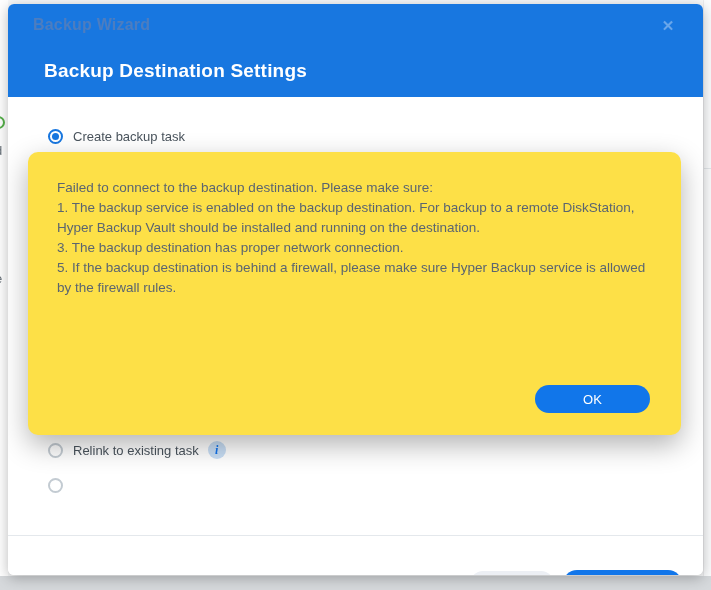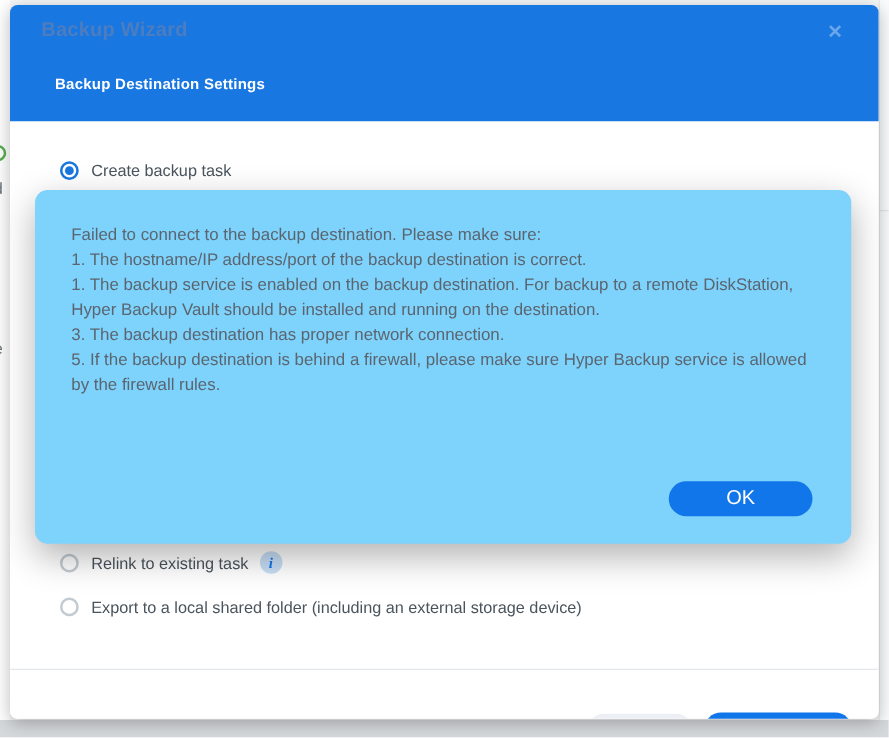--- a/index.html
+++ b/index.html
@@ -47,21 +47,21 @@
     font-size: 16px; font-weight: bold; color: #4c7dc0;
     letter-spacing: 0.2px;
   }
   .close-btn {
     position: absolute; right: 24px; top: 11px;
     width: 22px; height: 22px; line-height: 22px; text-align: center;
     font-size: 15px; font-weight: bold; color: #69a6ea; cursor: pointer;
   }
   .step-title {
     position: absolute; left: 36px; top: 56px;
-    font-size: 12px; font-weight: bold; color: #ffffff;
+    font-size: 19px; font-weight: bold; color: #ffffff;
     letter-spacing: 0.2px;
   }
 
   
   .option-row {
     position: absolute; left: 40px; display: flex; align-items: center;
     height: 18px;
   }
   .option-row-1 { top: 123px; }
   .option-row-2 { top: 437px; }
@@ -103,31 +103,31 @@
     background: #eceff4; color: #4a545e;
   }
   .btn-next {
     left: 555px; top: 6px; width: 119px; height: 28px;
     background: #1176ea; color: #ffffff;
   }
 
   
   .msgbox {
     position: absolute; left: 20px; top: 148px; width: 653px; height: 283px;
-    background: #7dd3fc; border-radius: 10px;
+    background: #fde047; border-radius: 10px;
     box-shadow: 0 10px 28px rgba(0,0,0,0.30);
     z-index: 3; padding: 26px 30px 0 29px;
   }
   .msg-line {
     font-size: 13.5px; line-height: 20px; color: #5b6570;
   }
   .btn-ok {
     position: absolute; right: 31px; bottom: 22px;
     width: 115px; height: 28px; border: none; border-radius: 14px;
-    background: #1176ea; color: #ffffff; font-size: 16px;
+    background: #1176ea; color: #ffffff; font-size: 13px;
     font-family: "Liberation Sans", sans-serif; cursor: pointer;
   }
 </style>
 </head>
 <body>
 
 <div class="bg-left">
   <div class="bg-frag-ring"></div>
   <div class="bg-frag-d">d</div>
   <div class="bg-frag-e">e</div>
@@ -151,30 +151,28 @@
   </div>
 
   <div class="option-row option-row-2">
     <span class="radio"></span>
     <span class="option-label">Relink to existing task</span>
     <span class="info-badge">i</span>
   </div>
 
   <div class="option-row option-row-3">
     <span class="radio"></span>
-    <span class="option-label">Export to a local shared folder (including an external storage device)</span>
   </div>
 
   <div class="dialog-footer">
     <button class="btn btn-back">Back</button>
     <button class="btn btn-next">Next</button>
   </div>
 
   <div class="msgbox">
     <p class="msg-line">Failed to connect to the backup destination. Please make sure:</p>
-    <p class="msg-line">1. The hostname/IP address/port of the backup destination is correct.</p>
     <p class="msg-line">1. The backup service is enabled on the backup destination. For backup to a remote DiskStation, Hyper Backup Vault should be installed and running on the destination.</p>
     <p class="msg-line">3. The backup destination has proper network connection.</p>
     <p class="msg-line">5. If the backup destination is behind a firewall, please make sure Hyper Backup service is allowed by the firewall rules.</p>
     <button class="btn-ok">OK</button>
   </div>
 
 </div>
 
 </body></html>

